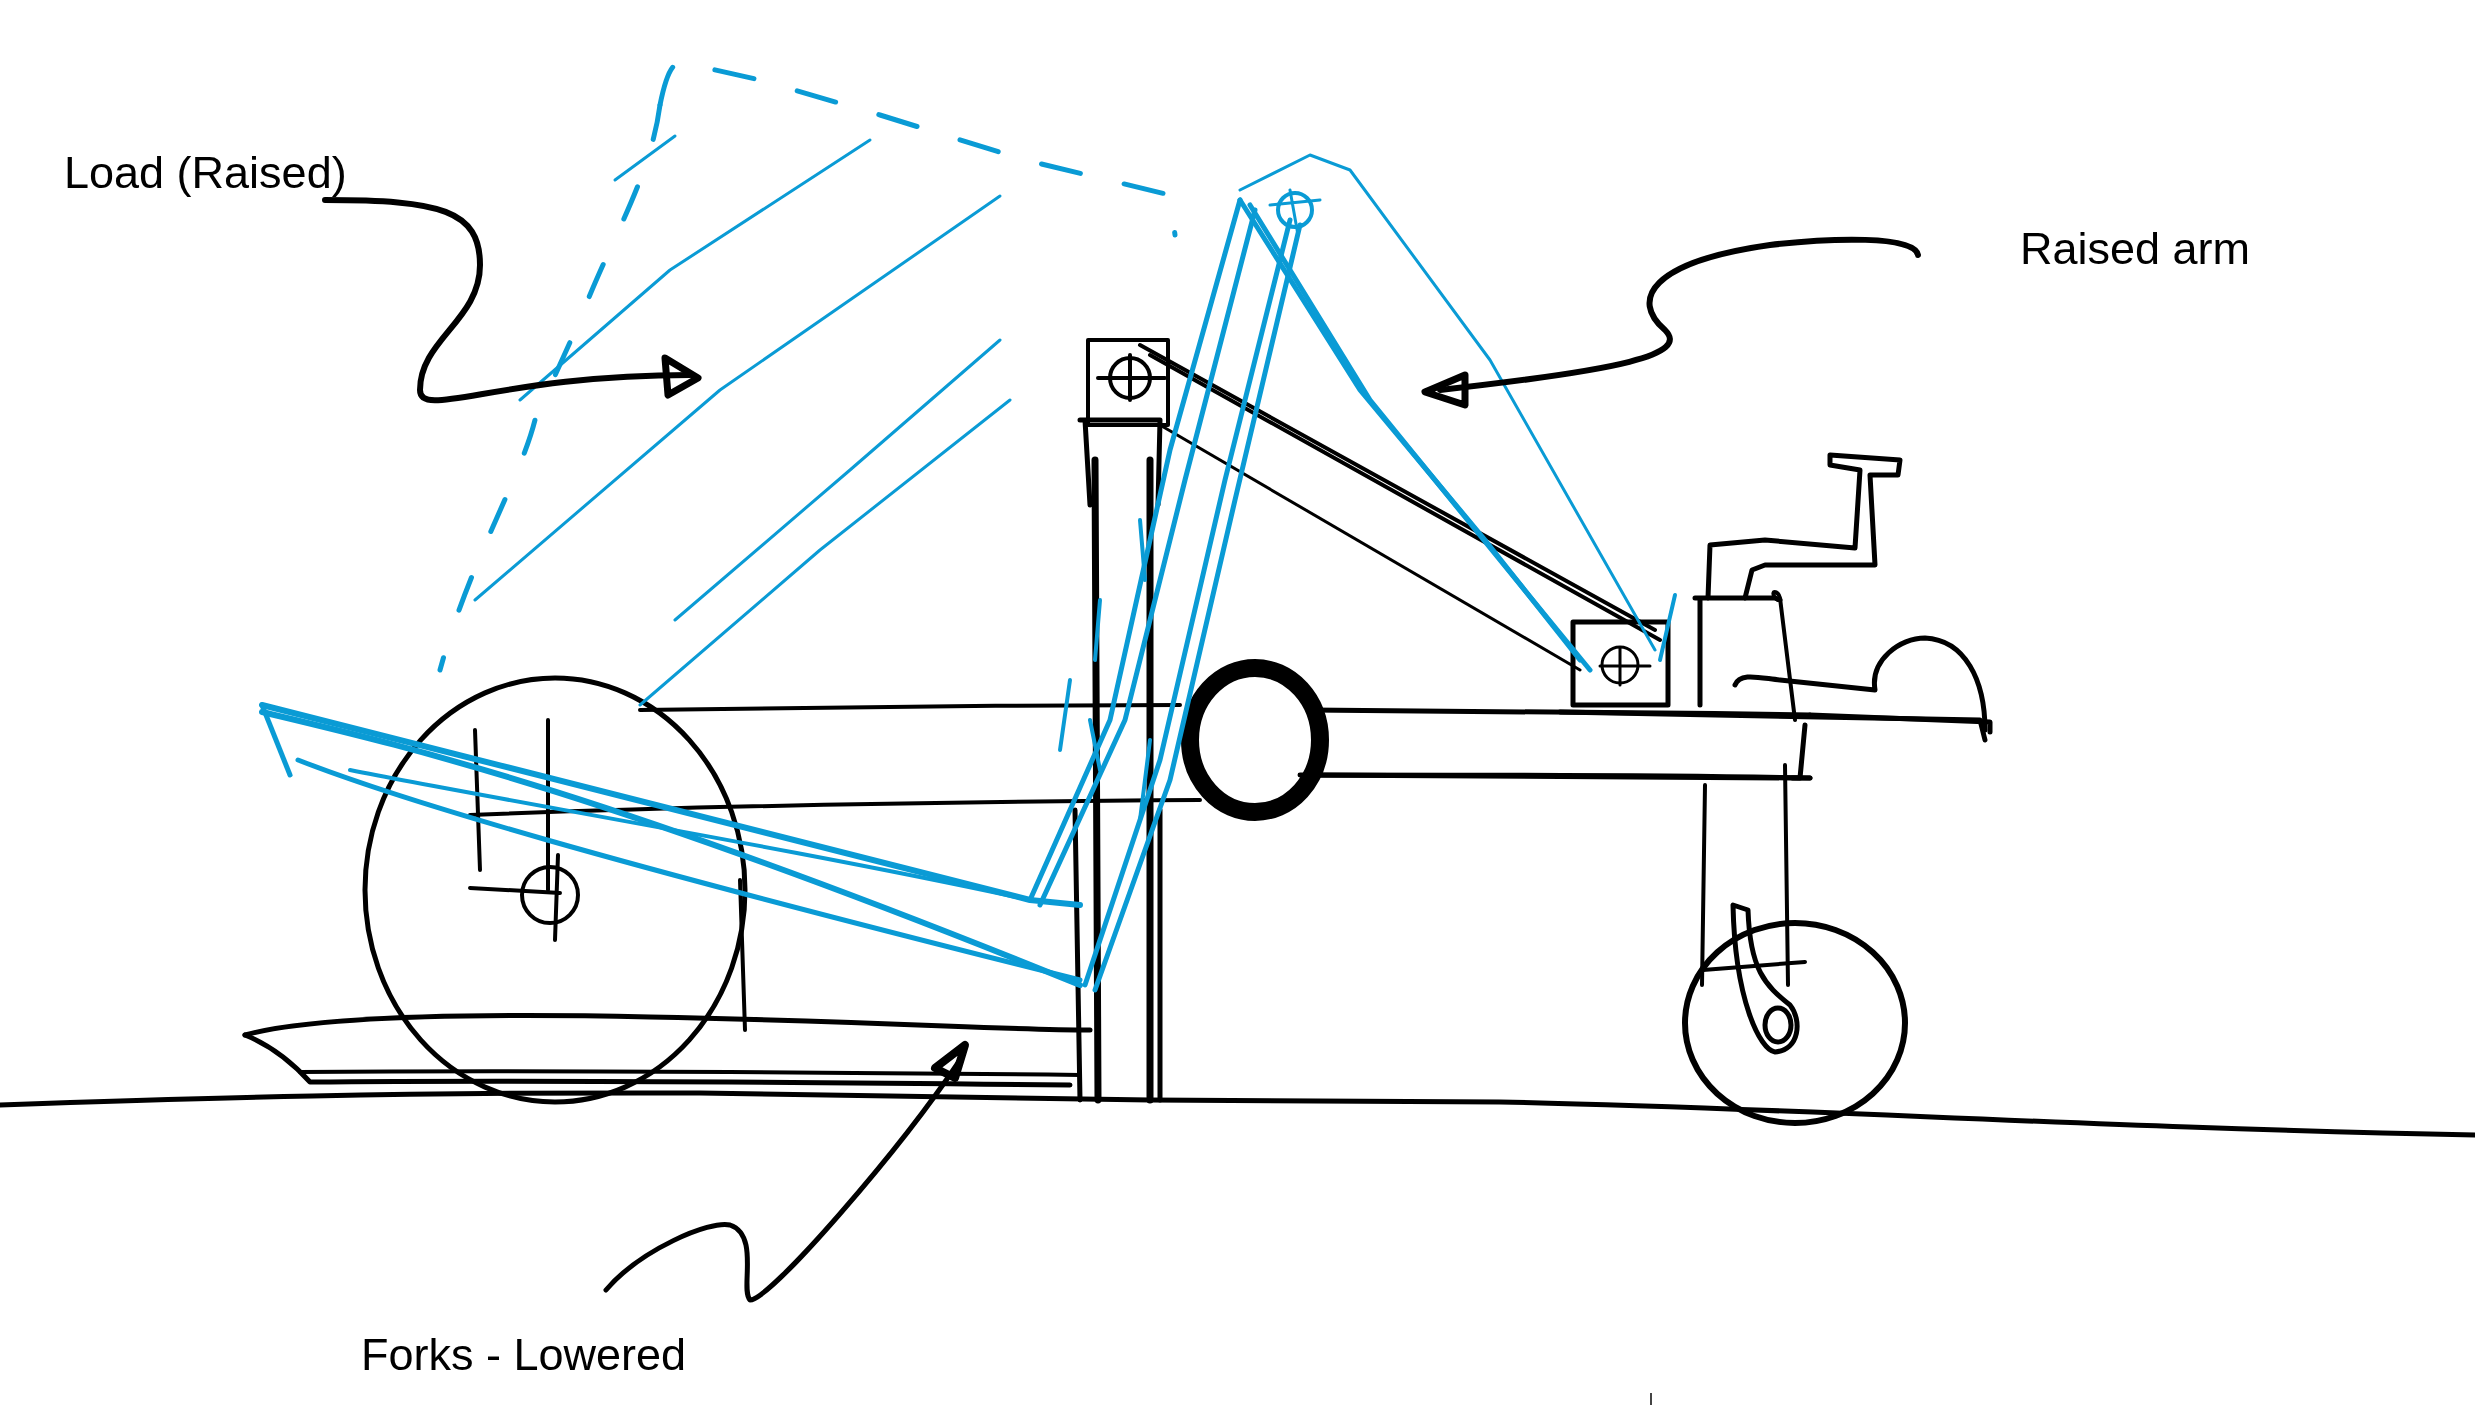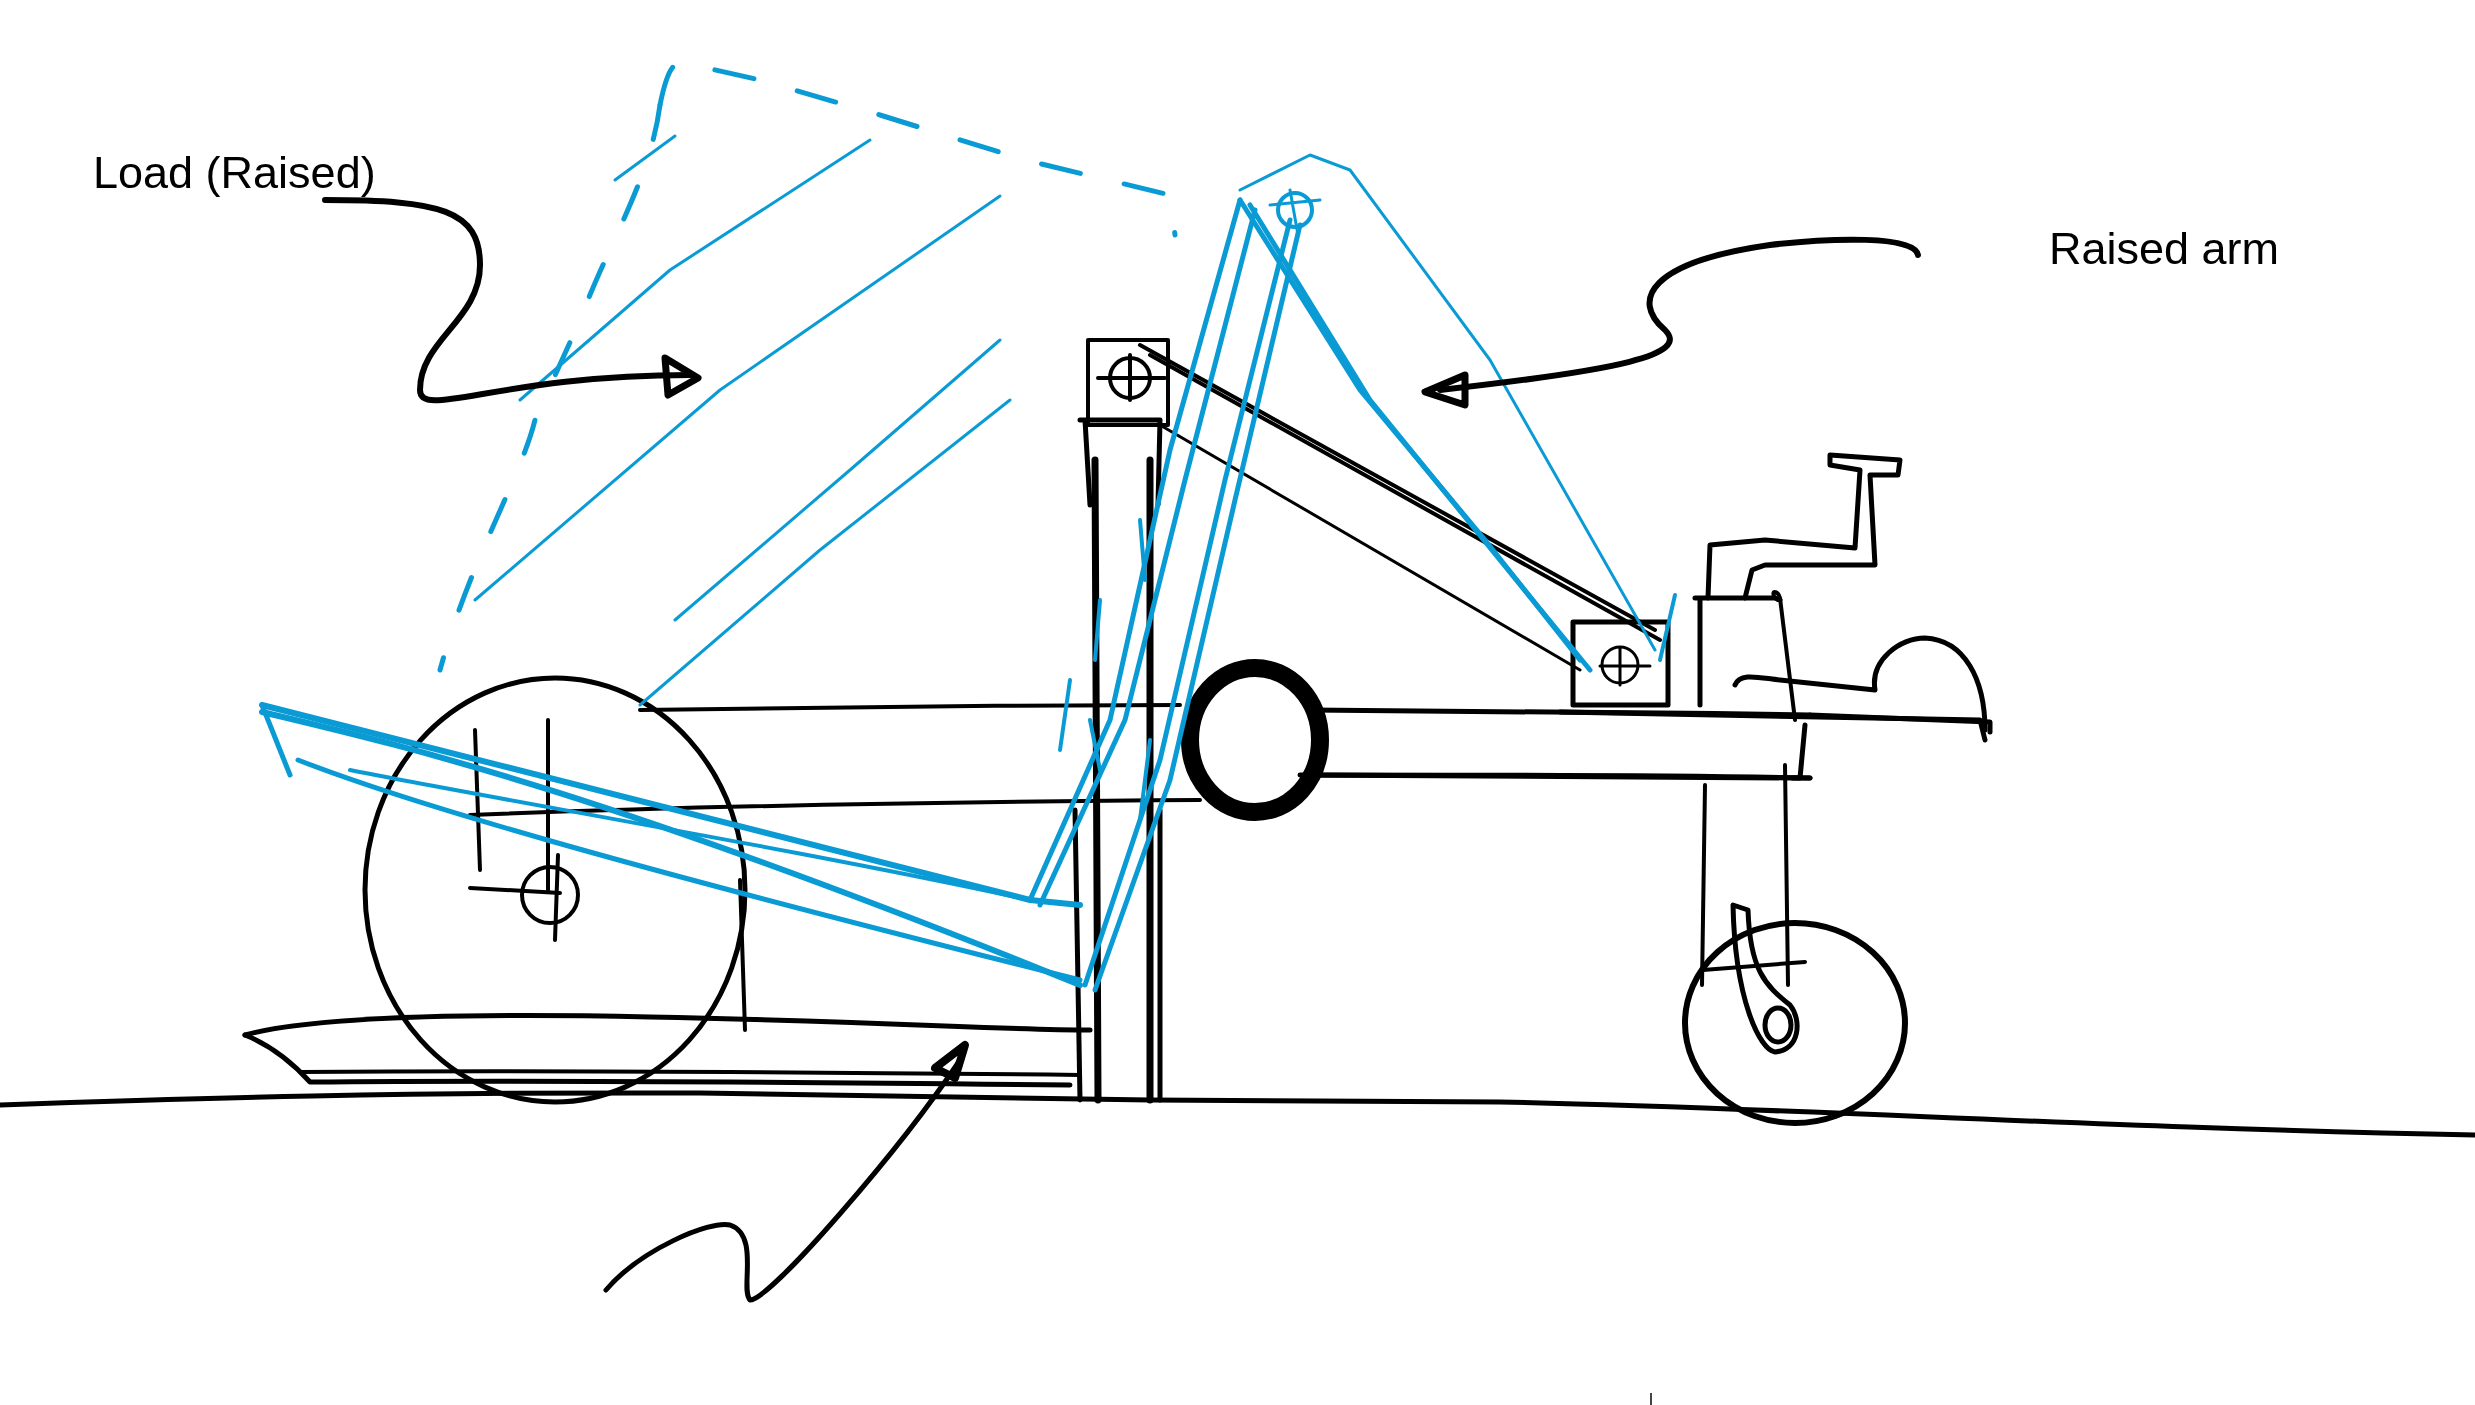--- a/index.html
+++ b/index.html
@@ -6,21 +6,20 @@
     body { width: 2475px; height: 1405px; position: relative; overflow: hidden; }
     .canvas { position: absolute; left: 0; top: 0; width: 2475px; height: 1405px; }
     svg { position: absolute; left: 0; top: 0; }
     .label {
       position: absolute;
       font-family: "Liberation Sans", "DejaVu Sans", sans-serif;
       font-size: 45px;
       color: #000000;
       white-space: nowrap;
       line-height: 1;
-      margin-left: 29px;
     }
     .ink { fill: none; stroke: #000000; stroke-linecap: round; stroke-linejoin: round; }
     .blue { fill: none; stroke: #0a9bd5; stroke-linecap: round; stroke-linejoin: round; }
     .cursor-mark { position: absolute; width: 2px; height: 12px; background: #444; }
   </style>
 </head>
 <body>
 
 <div class="canvas">
   <svg width="2475" height="1405" viewBox="0 0 2475 1405">
@@ -128,15 +127,16 @@
 
     <path class="ink" stroke-width="6" d="M1918,255 C1915,235 1830,238 1770,245 C1650,262 1630,300 1665,330 C1690,355 1620,370 1440,390"></path>
     <path class="ink" stroke-width="7" fill="none" d="M1465,375 L1425,392 L1465,405 Z"></path>
 
     <path class="ink" stroke-width="5" d="M606,1290 C640,1250 710,1220 730,1225 C760,1235 740,1290 750,1300 C770,1300 900,1150 960,1060"></path>
     <path class="ink" stroke-width="8" fill="none" d="M935,1068 L965,1045 L955,1078 Z"></path>
   </svg>
 
   <div class="label" style="left:64px; top:150px;">Load (Raised)</div>
   <div class="label" style="left:2020px; top:226px;">Raised arm</div>
+  <div class="label" style="left:361px; top:1332px;">Forks - Lowered</div>
 
   <div class="cursor-mark" style="left:1650px; top:1393px;"></div>
 </div>
 
 </body></html>

